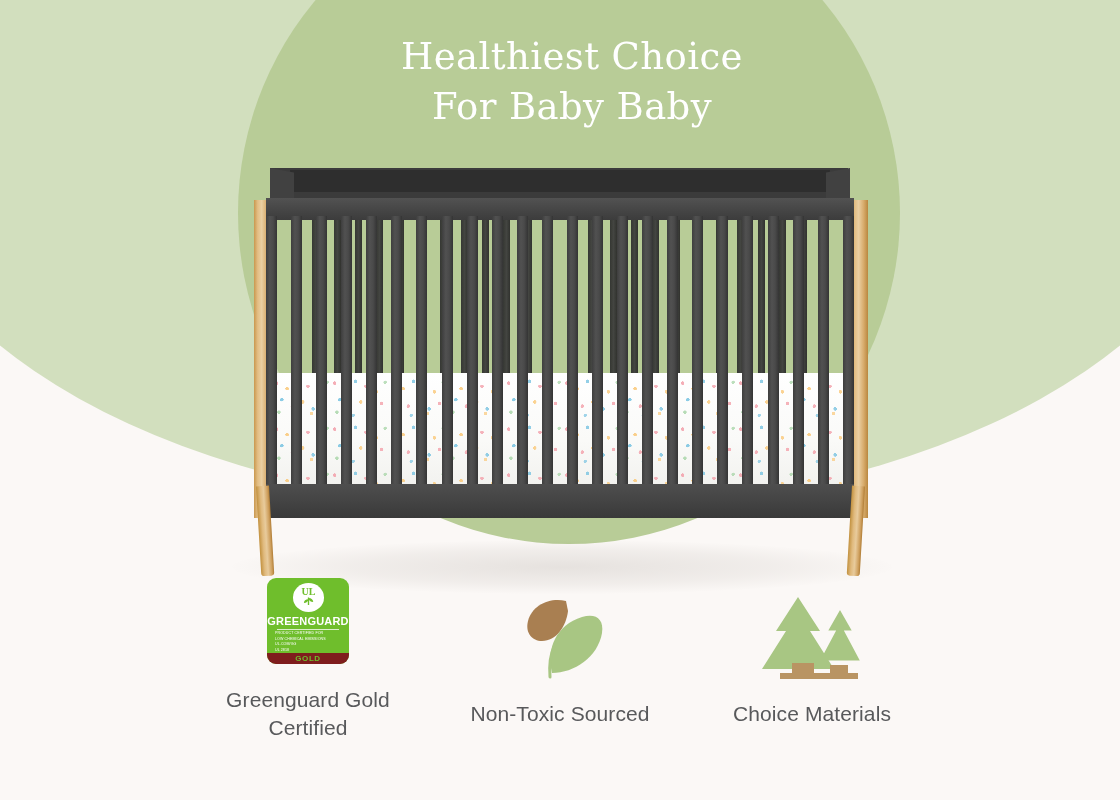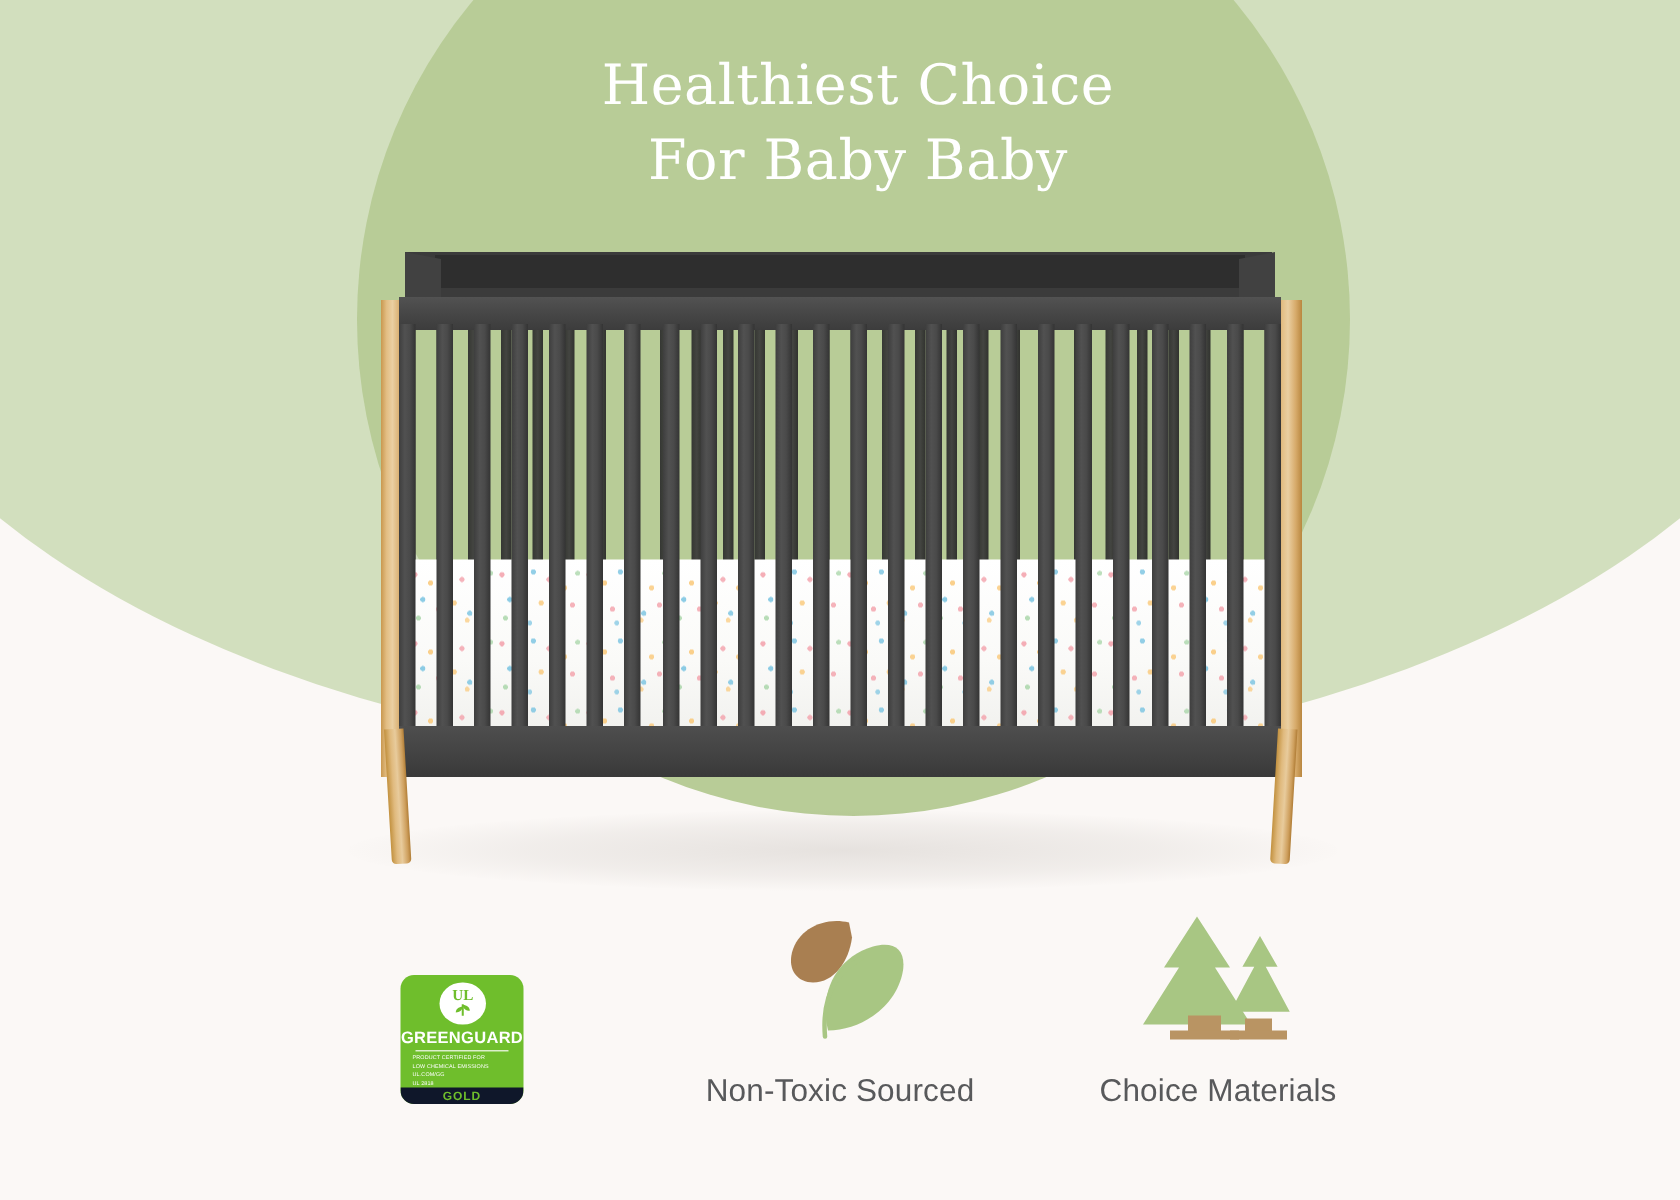--- a/index.html
+++ b/index.html
@@ -229,25 +229,25 @@
     top: 316px;
     width: 588px;
     height: 34px;
     background: linear-gradient(180deg,#4E4E4E 0%,#454545 45%,#393939 100%);
   }
 
   
   .features {
     position: absolute;
     left: 0;
-    top: 600px;
+    top: 572px;
     width: 1120px;
     display: flex;
     justify-content: center;
-    align-items: flex-end;
+    align-items: center;
   }
   .feature {
     width: 252px;
     display: flex;
     flex-direction: column;
     align-items: center;
   }
   .feature-icon {
     height: 98px;
     display: flex;
@@ -306,21 +306,21 @@
     color: #FFFFFF;
     font-size: 3.6px;
     line-height: 1.5;
     letter-spacing: 0.1px;
     text-align: left;
   }
   .gg-fine span { display: block; }
   .gg-gold {
     margin-top: auto;
     width: 100%;
-    background: #0f172a;
+    background: #7f1d1d;
     color: #6FBE2C;
     font-size: 8px;
     font-weight: bold;
     letter-spacing: 0.6px;
     text-align: center;
     padding: 1px 0;
   }
 </style>
 </head>
 <body>
@@ -432,20 +432,24 @@
           <div class="gg-rule"></div>
           <div class="gg-fine">
             <span>PRODUCT CERTIFIED FOR</span>
             <span>LOW CHEMICAL EMISSIONS</span>
             <span>UL.COM/GG</span>
             <span>UL 2818</span>
           </div>
           <div class="gg-gold">GOLD</div>
         </div>
       </div>
+      <div class="feature-label">
+        <span class="ln">Greenguard Gold</span>
+        <span class="ln">Certified</span>
+      </div>
     </div>
 
     <div class="feature">
       <div class="feature-icon">
         <svg width="96" height="88" viewBox="0 0 96 88" aria-hidden="true">
           <path d="M54 10 C38 6 20 14 16 30 C13 42 20 50 30 50 C44 50 54 36 56 20 Z" fill="#A97F51"></path>
           <path d="M40 82 C34 58 44 34 70 26 C84 22 92 28 90 42 C86 66 62 82 40 82 Z" fill="#A8C683"></path>
           <path d="M38 86 C36 62 44 44 62 34" stroke="#A8C683" stroke-width="3" fill="none" stroke-linecap="round"></path>
         </svg>
       </div>

